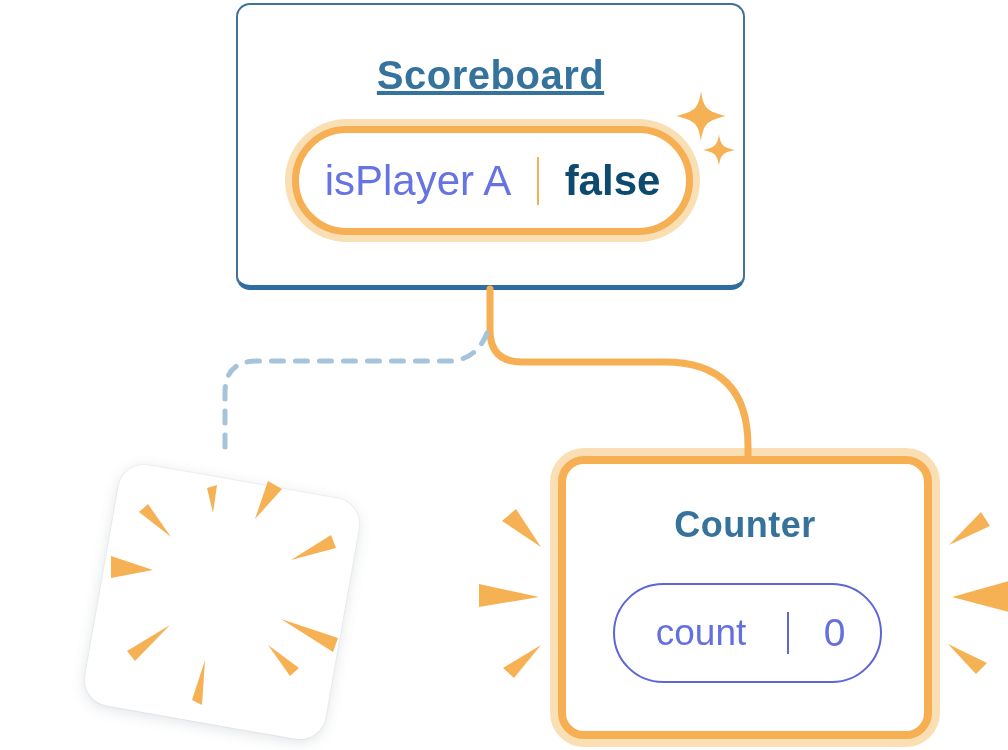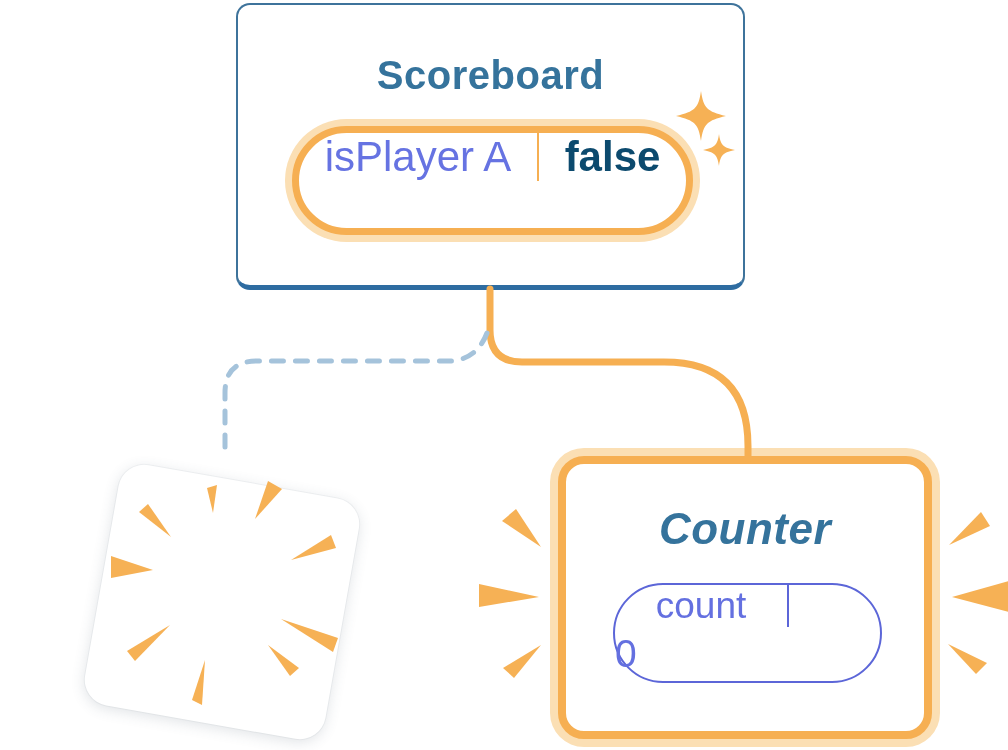--- a/index.html
+++ b/index.html
@@ -11,24 +11,24 @@
 
   
   #scoreboard-card{
     left:236px;top:3px;width:509px;height:287px;
     border:2px solid #3E739B;border-bottom:5px solid #2E6CA1;border-radius:14px;
   }
   .card-title{
     position:absolute;left:0;width:100%;text-align:center;
     color:#35739C;font-weight:600;letter-spacing:.5px;
   }
-  #scoreboard-title{top:48px;font-size:40px;}
+  #scoreboard-title{top:48px;font-size:40px;text-decoration:underline;}
 
   .state-pill{
-    position:absolute;display:flex;align-items:flex-start;background:#fff;
+    position:absolute;display:flex;align-items:center;background:#fff;
     box-sizing:border-box;
   }
   #scoreboard-pill{
     left:54px;top:121px;width:401px;height:109px;
     border:7px solid #F6AF52;border-radius:999px;
     box-shadow:0 0 0 7px #FBDFB4;
   }
   #scoreboard-pill .cell-key{
     width:238px;display:flex;align-items:center;justify-content:center;
     border-right:2px solid #F6AF52;
@@ -38,24 +38,24 @@
     flex:1;display:flex;align-items:center;justify-content:center;
     color:#0c4a6e;font-size:42px;font-weight:700;
   }
 
   
   #counter-card{
     left:558px;top:456px;width:374px;height:283px;
     border:8px solid #F6AF52;border-radius:26px;
     box-shadow:0 0 0 8px #FBDFB4;
   }
-  #counter-title{top:40px;font-size:44px;font-style:italic;}
+  #counter-title{top:40px;font-size:36px;}
   #counter-pill{
     left:47px;top:119px;width:269px;height:100px;
-    border:2px solid #5C66D8;border-radius:999px;flex-direction:column;
+    border:2px solid #5C66D8;border-radius:999px;
   }
   #counter-pill .cell-key{
     width:172px;display:flex;align-items:center;justify-content:center;
     border-right:2px solid #5C66D8;
     color:#6470E0;font-size:37px;
   }
   #counter-pill .cell-val{
     flex:1;display:flex;align-items:center;justify-content:center;
     color:#6470E0;font-size:39px;
   }

